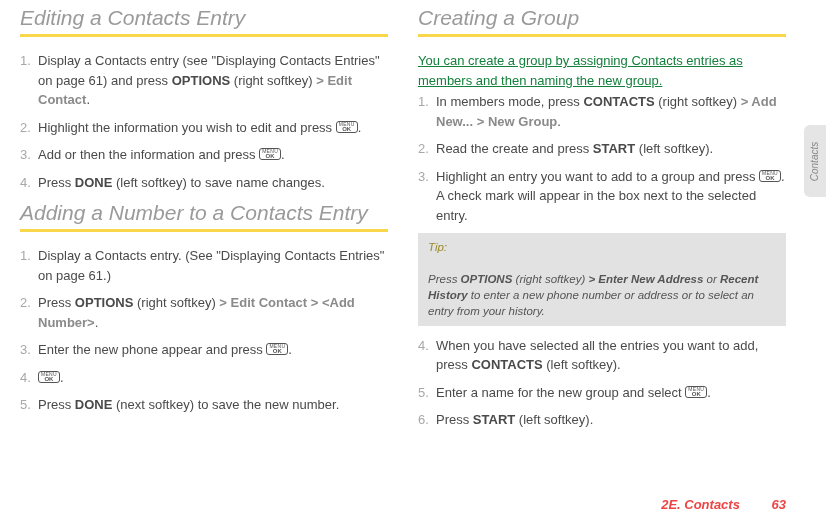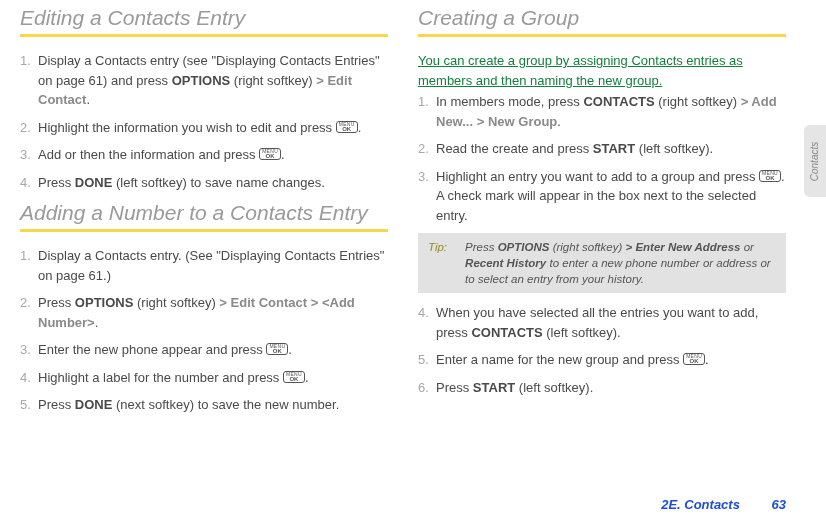--- a/index.html
+++ b/index.html
@@ -73,28 +73,29 @@
     .ok-icon .m { font-size: 5px; display: block; line-height: 4px; letter-spacing: 0.3px;}
     .ok-icon .o { font-size: 6px; display: block; font-weight: bold; line-height: 6px;}
     .tip-box {
       background: #e2e2e2;
       padding: 6px 10px 6px 10px;
       font-size: 11.5px;
       line-height: 1.4;
       font-style: italic;
       margin: 6px 0 10px 0;
       display: flex;
-      gap: 18px;
+      gap: 0;
+      flex-direction: column;
     }
     .tip-label {
       color: #9a8a2a;
       font-weight: 400;
       flex-shrink: 0;
     }
-    .tip-body { color: #555; }
+    .tip-body { color: #555; margin-top: 16px; }
     .tip-body .b { font-weight: bold; font-style: italic;}
     .side-tab {
       position: absolute;
       right: 0;
       top: 125px;
       width: 22px;
       height: 72px;
       background: #e5e5e5;
       border-top-left-radius: 6px;
       border-bottom-left-radius: 6px;
@@ -109,21 +110,21 @@
       color: #888;
       white-space: nowrap;
     }
     .footer {
       position: absolute;
       bottom: 8px;
       right: 40px;
       font-size: 13px;
       font-style: italic;
       font-weight: bold;
-      color: #1d4ed8;
+      color: #ef4444;
     }
     .footer .pg { margin-left: 28px; }
     .second-heading { margin-top: 0; }
   </style>
 </head>
 <body>
 
 <div class="page">
   <div class="col">
     <div class="section-heading">Editing a Contacts Entry</div>
@@ -134,21 +135,21 @@
       <li><span class="step-num">3.</span><span>Add or then the information and press </span><span class="ok-icon"><span class="m">MENU</span><span class="o">OK</span></span><span>.</span></li>
       <li><span class="step-num">4.</span><span>Press </span><span class="bold-text">DONE</span><span> (left softkey) to save name changes.</span></li>
     </ol>
 
     <div class="section-heading second-heading">Adding a Number to a Contacts Entry</div>
     <div class="yellow-rule"></div>
     <ol>
       <li><span class="step-num">1.</span><span>Display a Contacts entry. (See "Displaying Contacts Entries" on page 61.)</span></li>
       <li><span class="step-num">2.</span><span>Press </span><span class="bold-text">OPTIONS</span><span> (right softkey) </span><span class="bold-gray">&gt; </span><span class="bold-gray">Edit Contact</span><span class="bold-gray"> &gt; </span><span class="bold-gray">&lt;Add Number&gt;</span><span>.</span></li>
       <li><span class="step-num">3.</span><span>Enter the new phone appear and press </span><span class="ok-icon"><span class="m">MENU</span><span class="o">OK</span></span><span>.</span></li>
-      <li><span class="step-num">4.</span><span>Highlight a label for the number and press </span><span class="ok-icon"><span class="m">MENU</span><span class="o">OK</span></span><span>.</span></li>
+      <li><span class="step-num">4.</span><span class="ok-icon"><span class="m">MENU</span><span class="o">OK</span></span><span>.</span></li>
       <li><span class="step-num">5.</span><span>Press </span><span class="bold-text">DONE</span><span> (next softkey) to save the new number.</span></li>
     </ol>
   </div>
 
   <div class="col">
     <div class="section-heading">Creating a Group</div>
     <div class="yellow-rule"></div>
     <div class="intro">You can create a group by assigning Contacts entries as members and then naming the new group.</div>
     <ol>
       <li><span class="step-num">1.</span><span>In members mode, press </span><span class="bold-text">CONTACTS</span><span> (right softkey) </span><span class="bold-gray">&gt; </span><span class="bold-gray">Add New...</span><span class="bold-gray"> &gt; </span><span class="bold-gray">New Group</span><span>.</span></li>
@@ -156,21 +157,21 @@
       <li><span class="step-num">3.</span><span>Highlight an entry you want to add to a group and press </span><span class="ok-icon"><span class="m">MENU</span><span class="o">OK</span></span><span>. A check mark will appear in the box next to the selected entry.</span></li>
     </ol>
 
     <div class="tip-box">
       <span class="tip-label">Tip:</span>
       <span class="tip-body"><span>Press </span><span class="b">OPTIONS</span><span> (right softkey) </span><span class="b">&gt; </span><span class="b">Enter New Address</span><span> or </span><span class="b">Recent History</span><span> to enter a new phone number or address or to select an entry from your history.</span></span>
     </div>
 
     <ol>
       <li><span class="step-num">4.</span><span>When you have selected all the entries you want to add, press </span><span class="bold-text">CONTACTS</span><span> (left softkey).</span></li>
-      <li><span class="step-num">5.</span><span>Enter a name for the new group and press </span><span class="ok-icon"><span class="m">MENU</span><span class="o">OK</span></span><span>.</span></li>
+      <li><span class="step-num">5.</span><span>Enter a name for the new group and select </span><span class="ok-icon"><span class="m">MENU</span><span class="o">OK</span></span><span>.</span></li>
       <li><span class="step-num">6.</span><span>Press </span><span class="bold-text">START</span><span> (left softkey).</span></li>
     </ol>
   </div>
 </div>
 
 <div class="side-tab">
     <span>Contacts</span>
   </div>
 
 <div class="footer">

